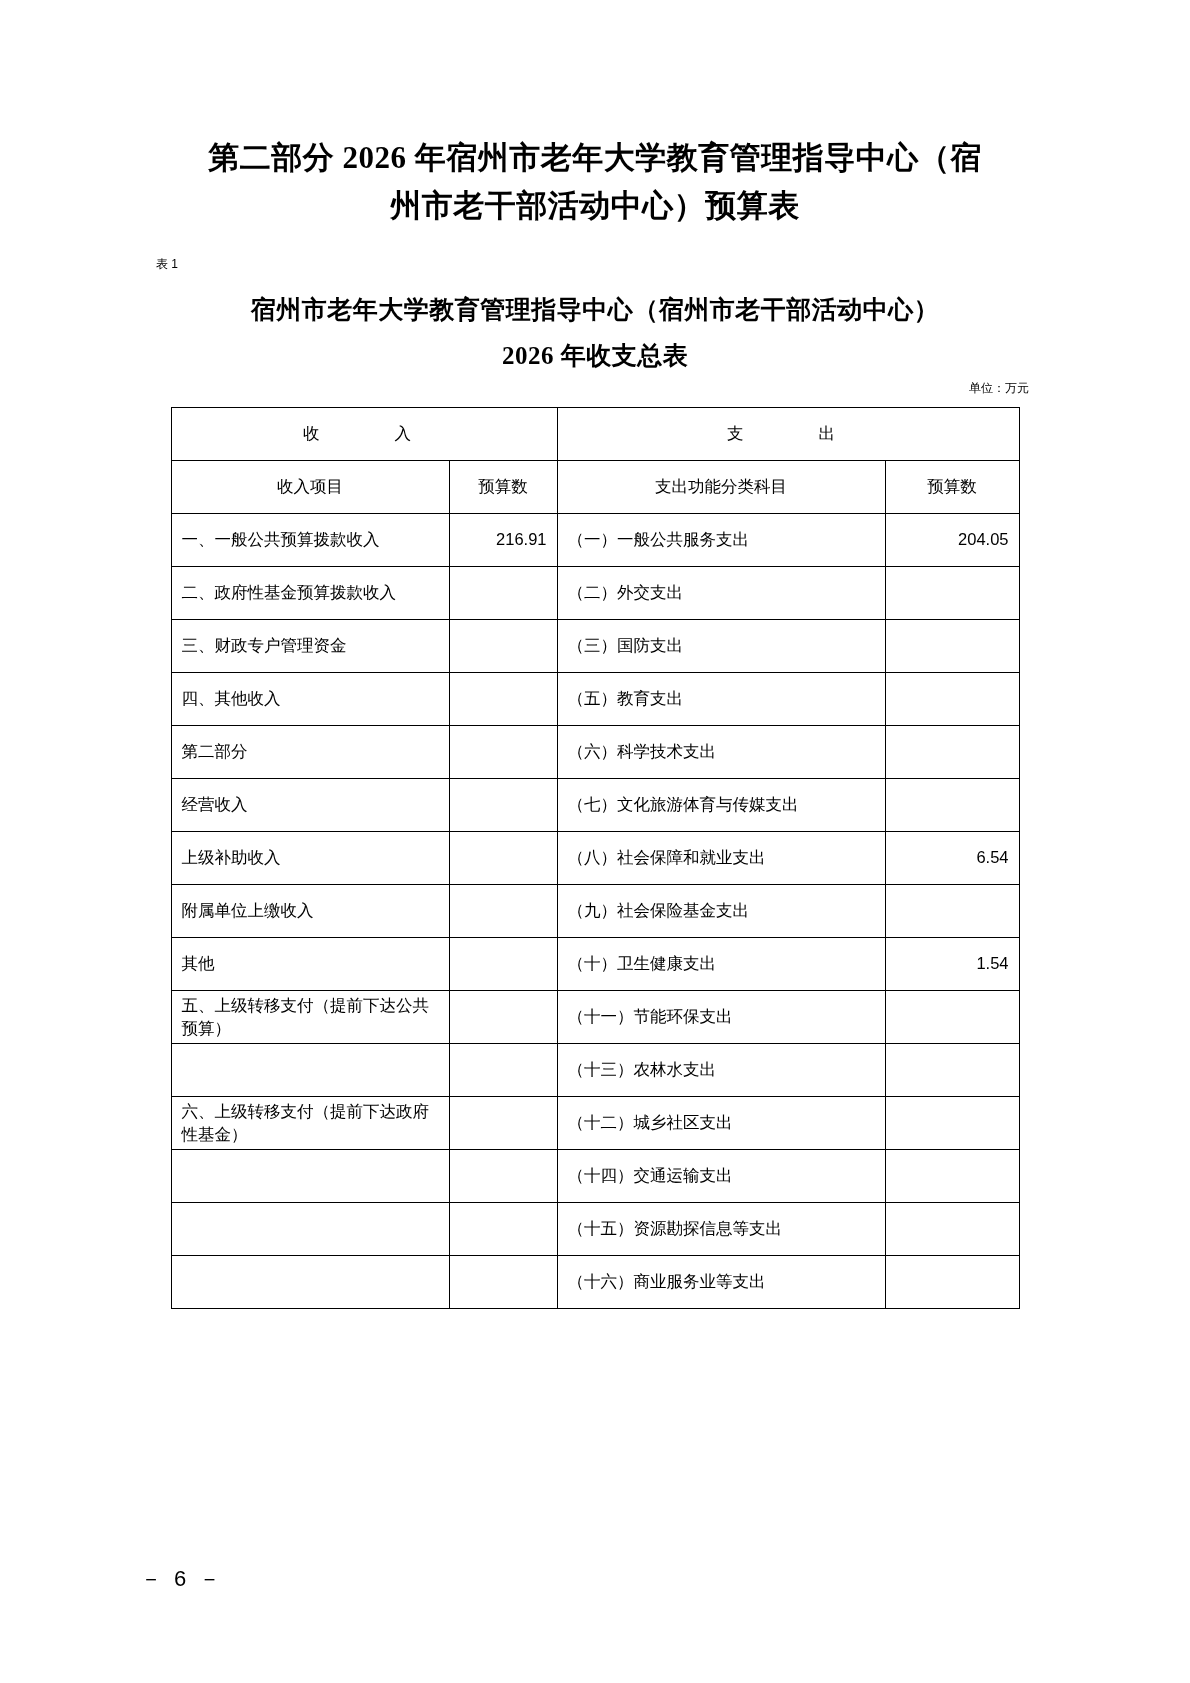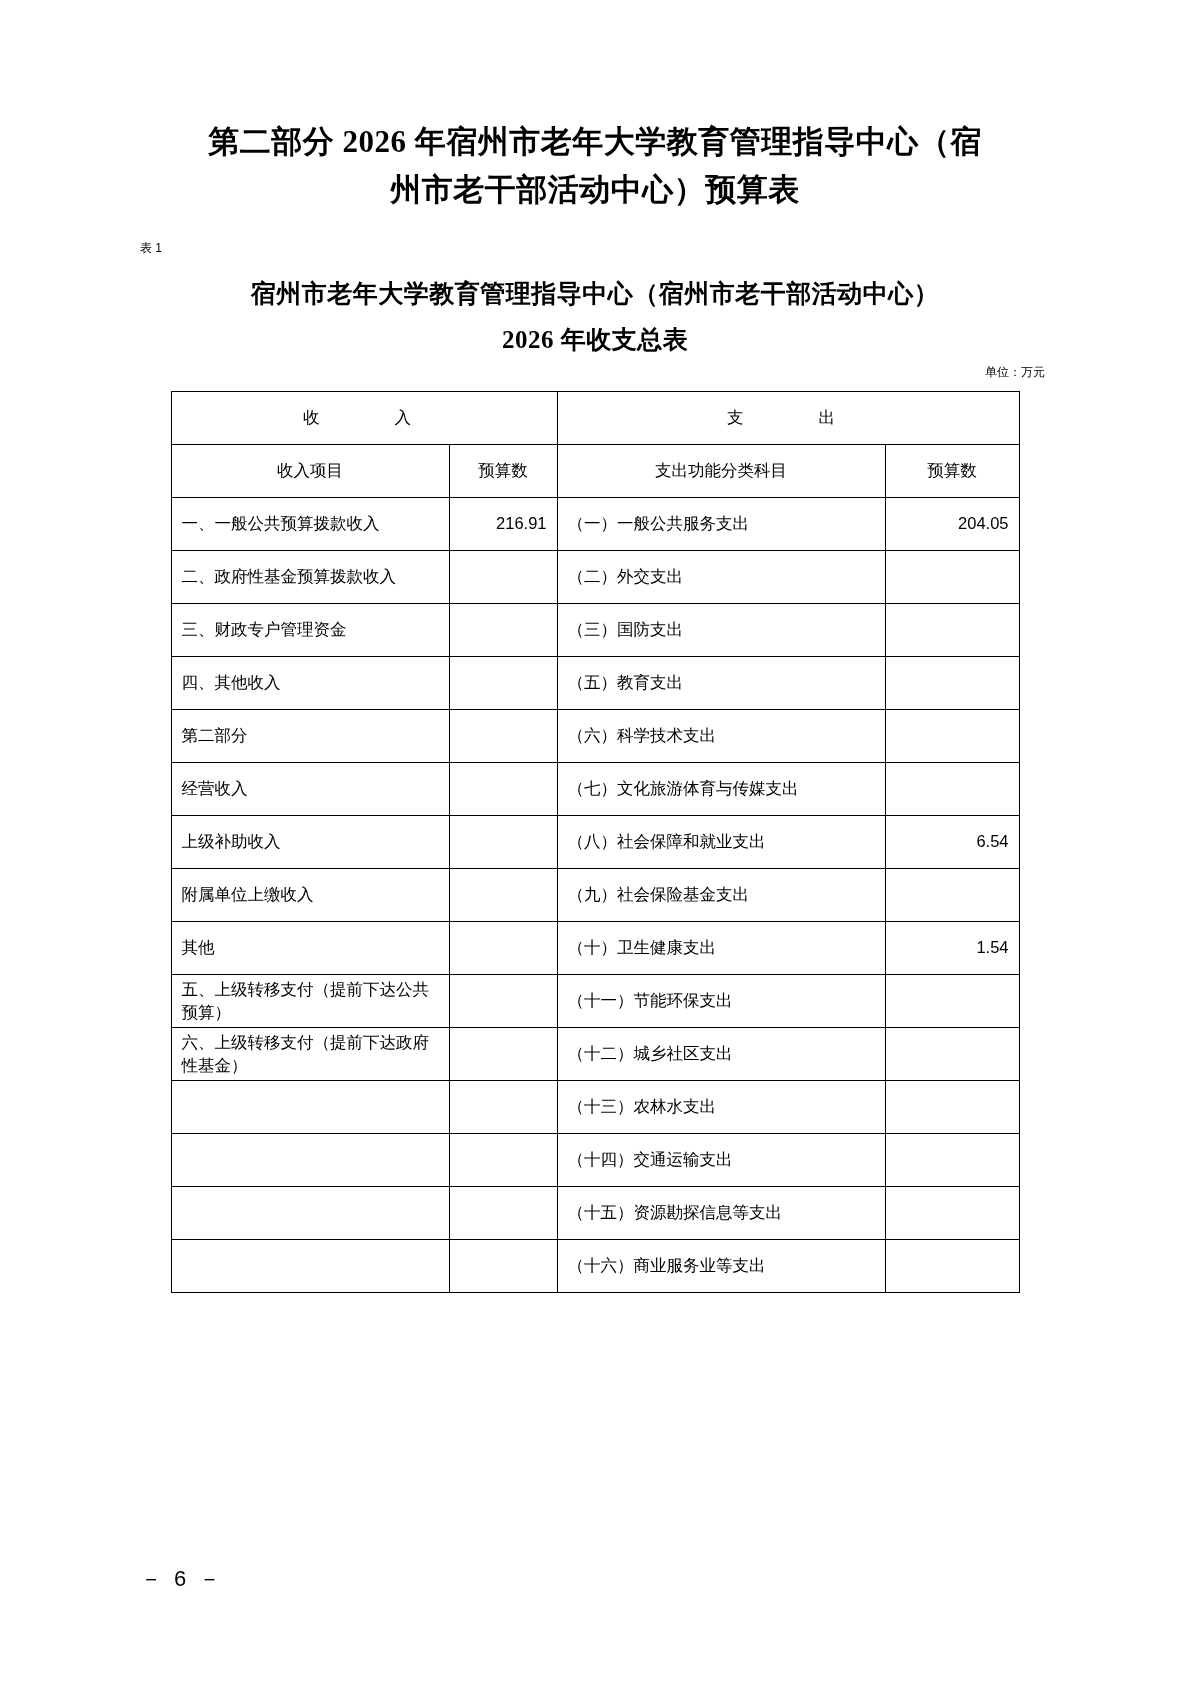--- a/index.html
+++ b/index.html
@@ -13,21 +13,21 @@
     font-family: "Liberation Serif", serif;
     color: #000000;
     position: relative;
     overflow: hidden;
   }
   .page {
     position: relative;
     width: 1190px;
     height: 1636px;
     box-sizing: border-box;
-    padding: 0;
+    padding: 16px;
   }
   .doc-title {
     font-family: "Liberation Serif", serif;
     font-weight: bold;
     font-size: 31px;
     line-height: 1.55;
     text-align: center;
     margin: 0;
     padding: 118px 140px 0 140px;
     letter-spacing: 0.5px;
@@ -205,29 +205,29 @@
         <td>（十）卫生健康支出</td>
         <td class="cell-num">1.54</td>
       </tr>
       <tr>
         <td class="two-line">五、上级转移支付（提前下达公共预算）</td>
         <td class="cell-num"></td>
         <td>（十一）节能环保支出</td>
         <td class="cell-num"></td>
       </tr>
       <tr>
+        <td></td>
+        <td class="cell-num"></td>
+        <td>（十三）农林水支出</td>
+        <td class="cell-num"></td>
+      </tr>
+      <tr>
         <td class="two-line">六、上级转移支付（提前下达政府性基金）</td>
         <td class="cell-num"></td>
         <td>（十二）城乡社区支出</td>
-        <td class="cell-num"></td>
-      </tr>
-      <tr>
-        <td></td>
-        <td class="cell-num"></td>
-        <td>（十三）农林水支出</td>
         <td class="cell-num"></td>
       </tr>
       <tr>
         <td></td>
         <td class="cell-num"></td>
         <td>（十四）交通运输支出</td>
         <td class="cell-num"></td>
       </tr>
       <tr>
         <td></td>

